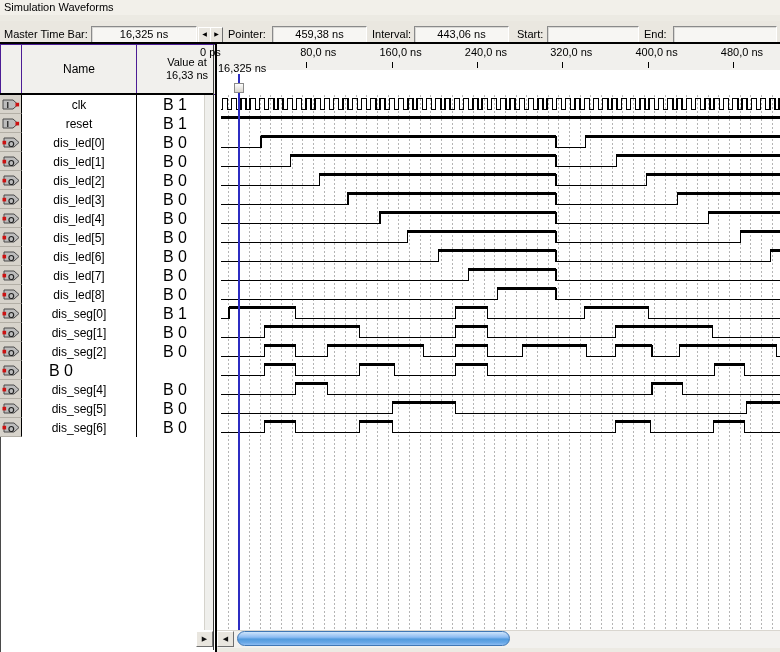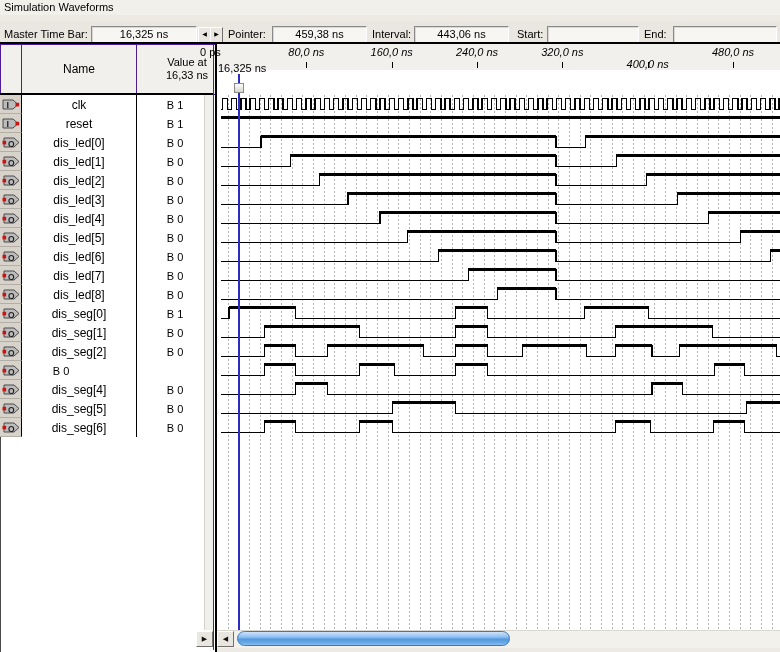--- a/index.html
+++ b/index.html
@@ -26,30 +26,30 @@
   #hdr-value{left:136px;top:44px;width:102px;height:51px;font-size:11px;padding-top:11px;line-height:13px;}
   #hdr-bottom{left:0;top:93px;width:214px;height:2px;background:#000;}
   #panel-right-line{left:213px;top:44px;width:1px;height:606px;background:#3a3a3a;}
   #col-line{left:136px;top:95px;width:1px;height:342px;background:#000;}
   #vscroll-strip{left:204px;top:95px;width:9px;height:535px;background:#efefec;border-left:1px solid #d5d3cc;}
   #signal-rows{left:0;top:95px;width:214px;height:342px;}
   .srow{display:flex;height:19px;align-items:stretch;}
   .icon-cell{width:21px;background:#d7d3cb;border-right:1px solid #000;border-bottom:1px solid #b3afa6;
              display:flex;align-items:center;justify-content:center;}
   .name-cell{flex:1;font-size:12px;color:#000;display:flex;align-items:center;justify-content:center;}
-  .value-cell{width:78px;font-size:11px;color:#000;display:flex;align-items:center;justify-content:center;}
+  .value-cell{width:78px;font-size:16px;color:#000;display:flex;align-items:center;justify-content:center;}
   .gbtn{position:absolute;background:#e9e6df;border:1px solid;border-color:#ffffff #6f6f6f #6f6f6f #ffffff;
         font-size:7px;color:#111;text-align:center;}
   #lp-scroll-btn{left:196px;top:631px;width:17px;height:16px;line-height:14px;}
   
   #wave-border{left:215px;top:44px;width:2px;height:608px;background:#000;}
   #ruler-bg{left:217px;top:44px;width:563px;height:51px;background:#fff;}
   #ruler-strip{left:217px;top:44px;width:563px;height:26px;background:#f1f0ed;}
   .rlabel{position:absolute;top:46px;font-size:11px;color:#000;white-space:nowrap;}
-  .rlabel.centered{width:60px;text-align:center;margin-left:-30px;font-style:italic;}
+  .rlabel.centered{width:60px;text-align:right;margin-left:-30px;}
   .rtick{position:absolute;top:62px;width:1px;height:6px;background:#000;}
   #master-time-label{left:218px;top:62px;font-size:11px;color:#000;white-space:nowrap;}
   #cursor-line{left:237px;top:74px;width:2px;height:556px;background:#2c2cc2;z-index:5;}
   #cursor-handle{left:233px;top:83px;width:10px;height:10px;z-index:6;
                  background:linear-gradient(#fdfdfc,#d9d5cd);border:1px solid #8a8a8a;}
   #wave-svg{left:217px;top:95px;z-index:1;}
   
   #hscroll{left:217px;top:630px;width:563px;height:18px;background:#f2f1ee;border-top:1px solid #d9d6cf;}
   #hscroll-left-btn{left:217px;top:631px;width:17px;height:16px;line-height:14px;z-index:7;}
   #hscroll-thumb{left:237px;top:631px;width:273px;height:15px;z-index:7;border:1px solid #3f77b5;border-radius:8px;
@@ -298,21 +298,21 @@
   <div id="ruler-labels">
       <span class="rlabel" style="left: 200px;">0 ps</span>
       <span class="rlabel centered" style="left: 306.336px;">80,0 ns</span>
       <div class="abs rtick" style="left: 306.336px;"></div>
       <span class="rlabel centered" style="left: 391.672px;">160,0 ns</span>
       <div class="abs rtick" style="left: 391.672px;"></div>
       <span class="rlabel centered" style="left: 477.008px;">240,0 ns</span>
       <div class="abs rtick" style="left: 477.008px;"></div>
       <span class="rlabel centered" style="left: 562.344px;">320,0 ns</span>
       <div class="abs rtick" style="left: 562.344px;"></div>
-      <span class="rlabel centered" style="left: 647.68px; margin-top: 12px;">400,0 ns</span>
+      <span class="rlabel centered" style="left: 647.68px;">400,0 ns</span>
       <div class="abs rtick" style="left: 647.68px;"></div>
       <span class="rlabel centered" style="left: 733.016px;">480,0 ns</span>
       <div class="abs rtick" style="left: 733.016px;"></div>
     </div>
   <span class="abs" id="master-time-label">16,325 ns</span>
   <div class="abs" id="cursor-handle" style="left: 234px;"></div>
   <div class="abs" id="cursor-line" style="left: 238px;"></div>
   <svg class="abs" id="wave-svg" width="563" height="535" shape-rendering="crispEdges">
       <rect x="0" y="0" width="563" height="535" fill="#ffffff"></rect>
       <g>

